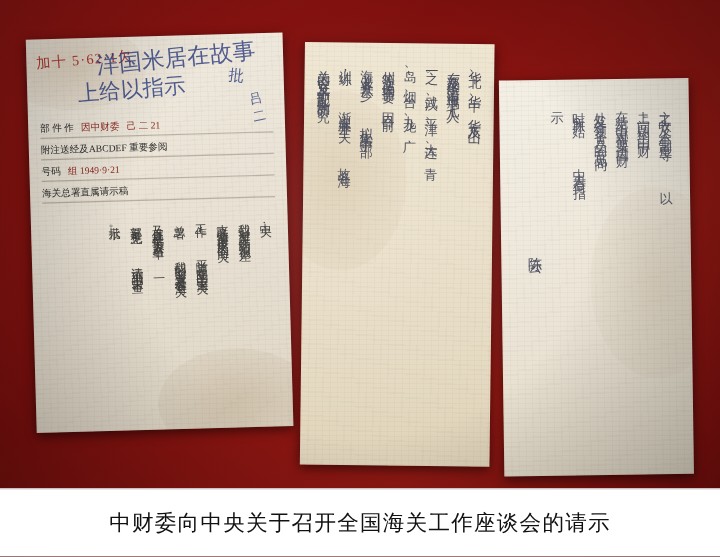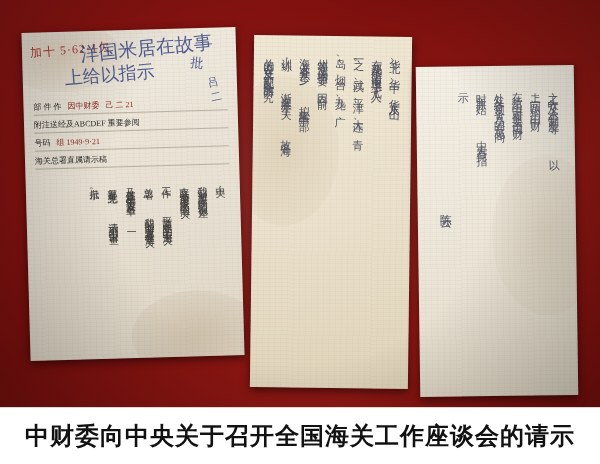--- a/index.html
+++ b/index.html
@@ -34,24 +34,24 @@
     right: 0;
     bottom: 0;
     height: 56px;
     background: #ffffff;
     border-top: 1px solid #d8d8d8;
     display: flex;
     align-items: center;
     justify-content: center;
   }
   .caption-text {
-    font-size: 24px;
+    font-size: 18px;
     color: #111;
     letter-spacing: 1px;
-    font-weight: 700;
+    font-weight: 400;
     white-space: nowrap;
   }
 
   
   .sheet {
     position: absolute;
     background: #efe7d4;
     box-shadow: 0 3px 9px rgba(0,0,0,0.55);
     overflow: hidden;
   }

